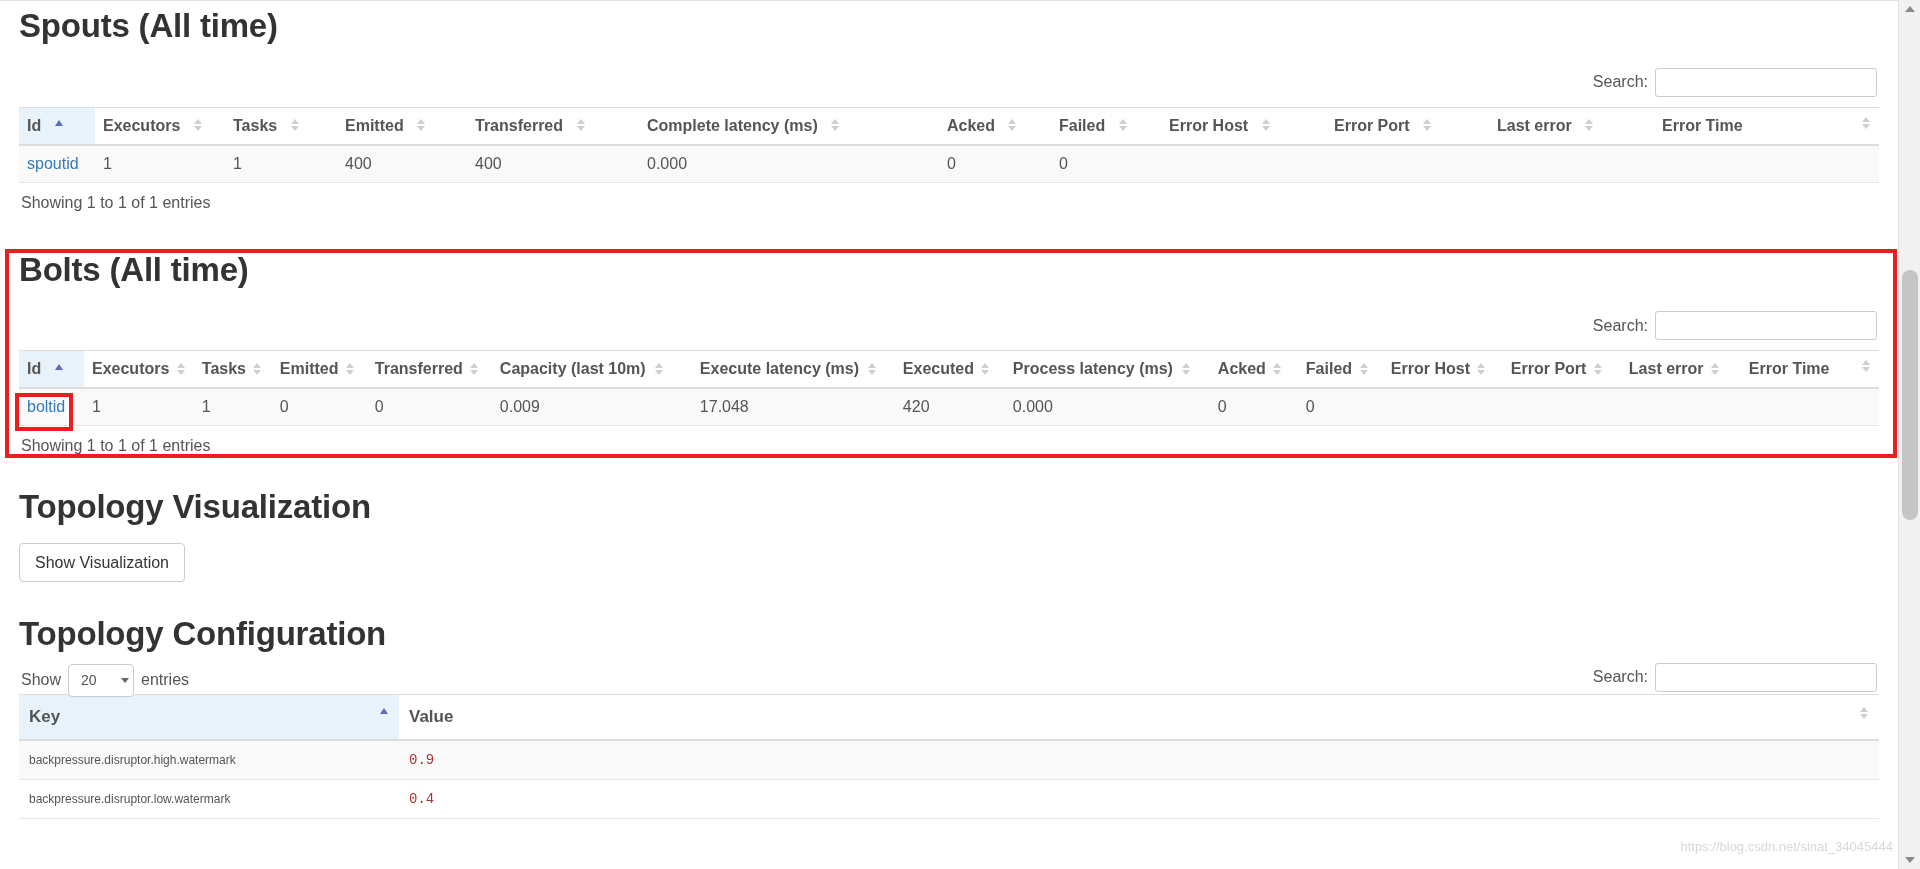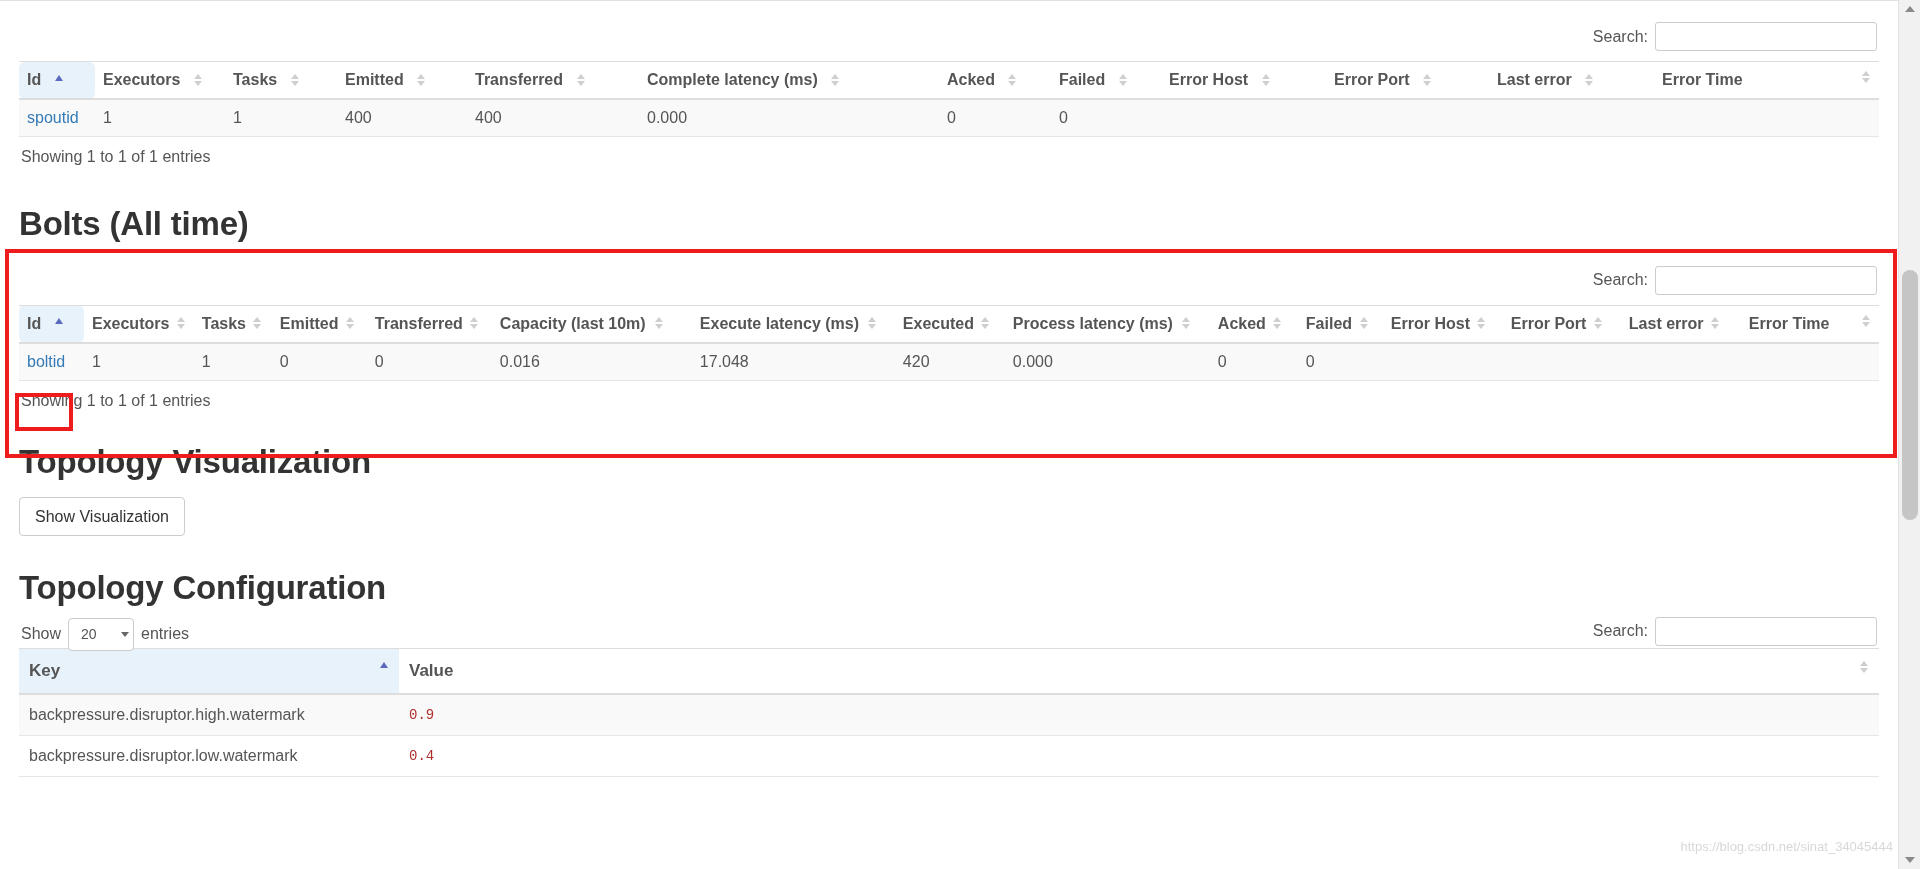--- a/index.html
+++ b/index.html
@@ -76,21 +76,20 @@
     padding: 9px 8px 9px 8px;
     border-bottom: 2px solid #dddddd;
     border-top: 1px solid #dddddd;
     white-space: nowrap;
     position: relative;
     background: transparent;
     vertical-align: middle;
   }
   table.dt thead th.sorted-asc {
     background: #e8f2fa;
-    border-radius: 6px;
   }
   table.dt tbody td {
     padding: 9px 8px 9px 8px;
     border-bottom: 1px solid #e6e6e6;
     color: #555555;
     font-size: 16px;
     white-space: nowrap;
     background: #f9f9f9;
     margin-left: 8px;
   }
@@ -202,21 +201,21 @@
     color: #555555;
     font-size: 17px;
     padding: 12px 10px;
     border-bottom: 2px solid #dddddd;
     border-top: 1px solid #dddddd;
   }
   table.cfg thead th.key-col { background: #e8f2fa; width: 380px; }
   table.cfg tbody td {
     padding: 11px 10px;
     border-bottom: 1px solid #e6e6e6;
-    font-size: 16px;
+    font-size: 12px;
     color: #555555;
   }
   table.cfg tbody tr.odd td { background: #f9f9f9; }
   table.cfg tbody tr.even td { background: #ffffff; }
   table.cfg td.val {
     font-family: "Liberation Mono", monospace;
     color: #b03030;
     font-size: 14px;
   }
 
@@ -260,20 +259,21 @@
 </head>
 <body>
 
 <div class="page">
 
   <div class="topline"></div>
 
   <div class="content">
 
     
+    <h2 class="section-title">Spouts (All time)</h2>
 
     <div class="search-row">
       <span class="search-label">Search:</span>
       <input class="search-input" type="text" placeholder="" style="">
     </div>
 
     <table class="dt">
       <thead>
         <tr>
           <th class="sorted-asc" style="width:76px">
@@ -556,21 +556,21 @@
       </thead>
       <tbody>
         <tr>
           <td>
             <a href="#">boltid</a>
           </td>
           <td>1</td>
           <td>1</td>
           <td>0</td>
           <td>0</td>
-          <td>0.016</td>
+          <td>0.009</td>
           <td>17.048</td>
           <td>420</td>
           <td>0.000</td>
           <td>0</td>
           <td>0</td>
           <td></td>
           <td></td>
           <td></td>
           <td></td>
         </tr>

